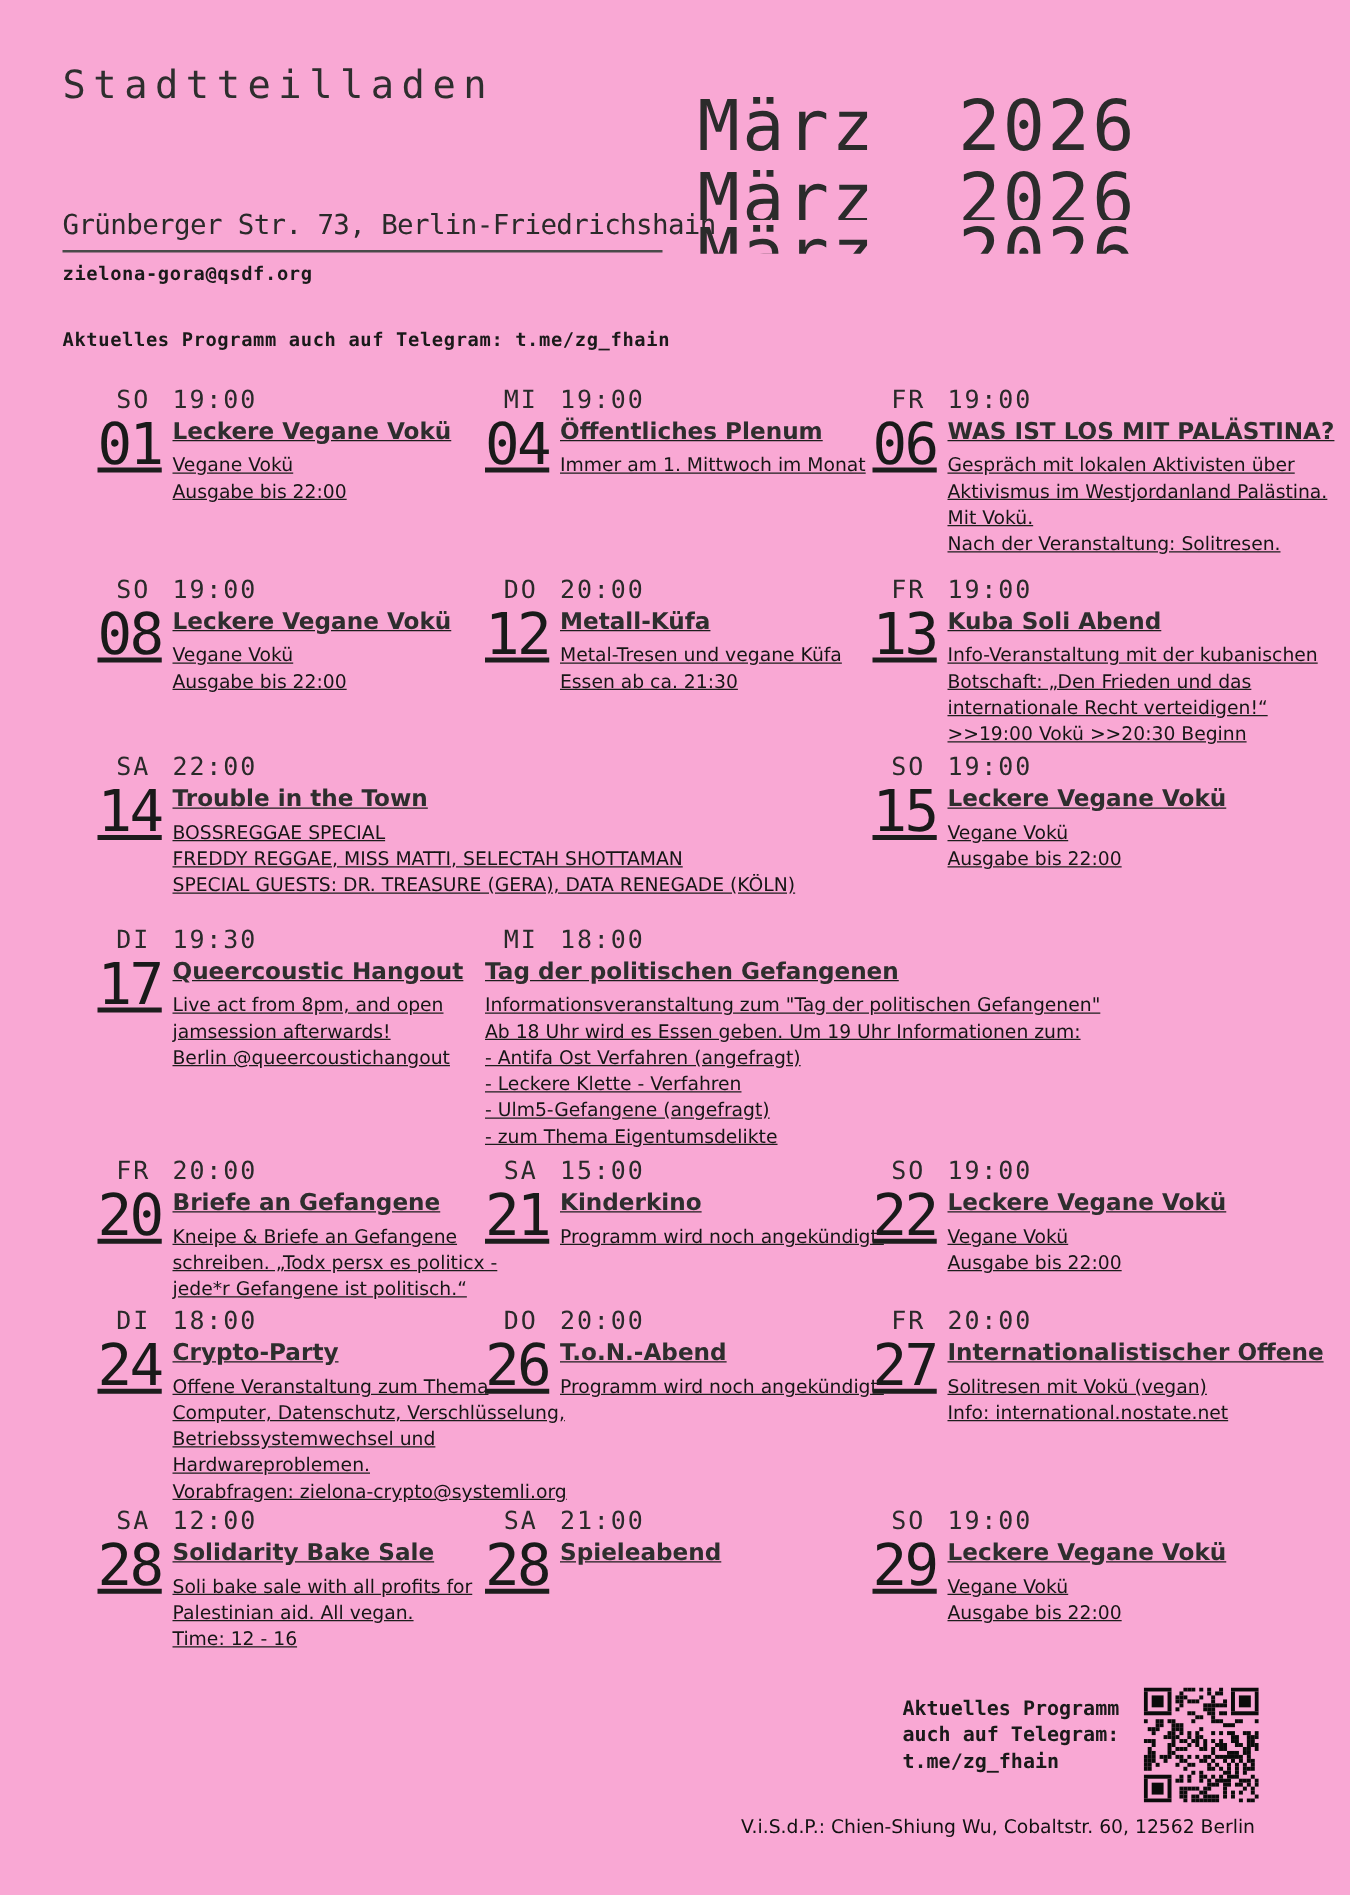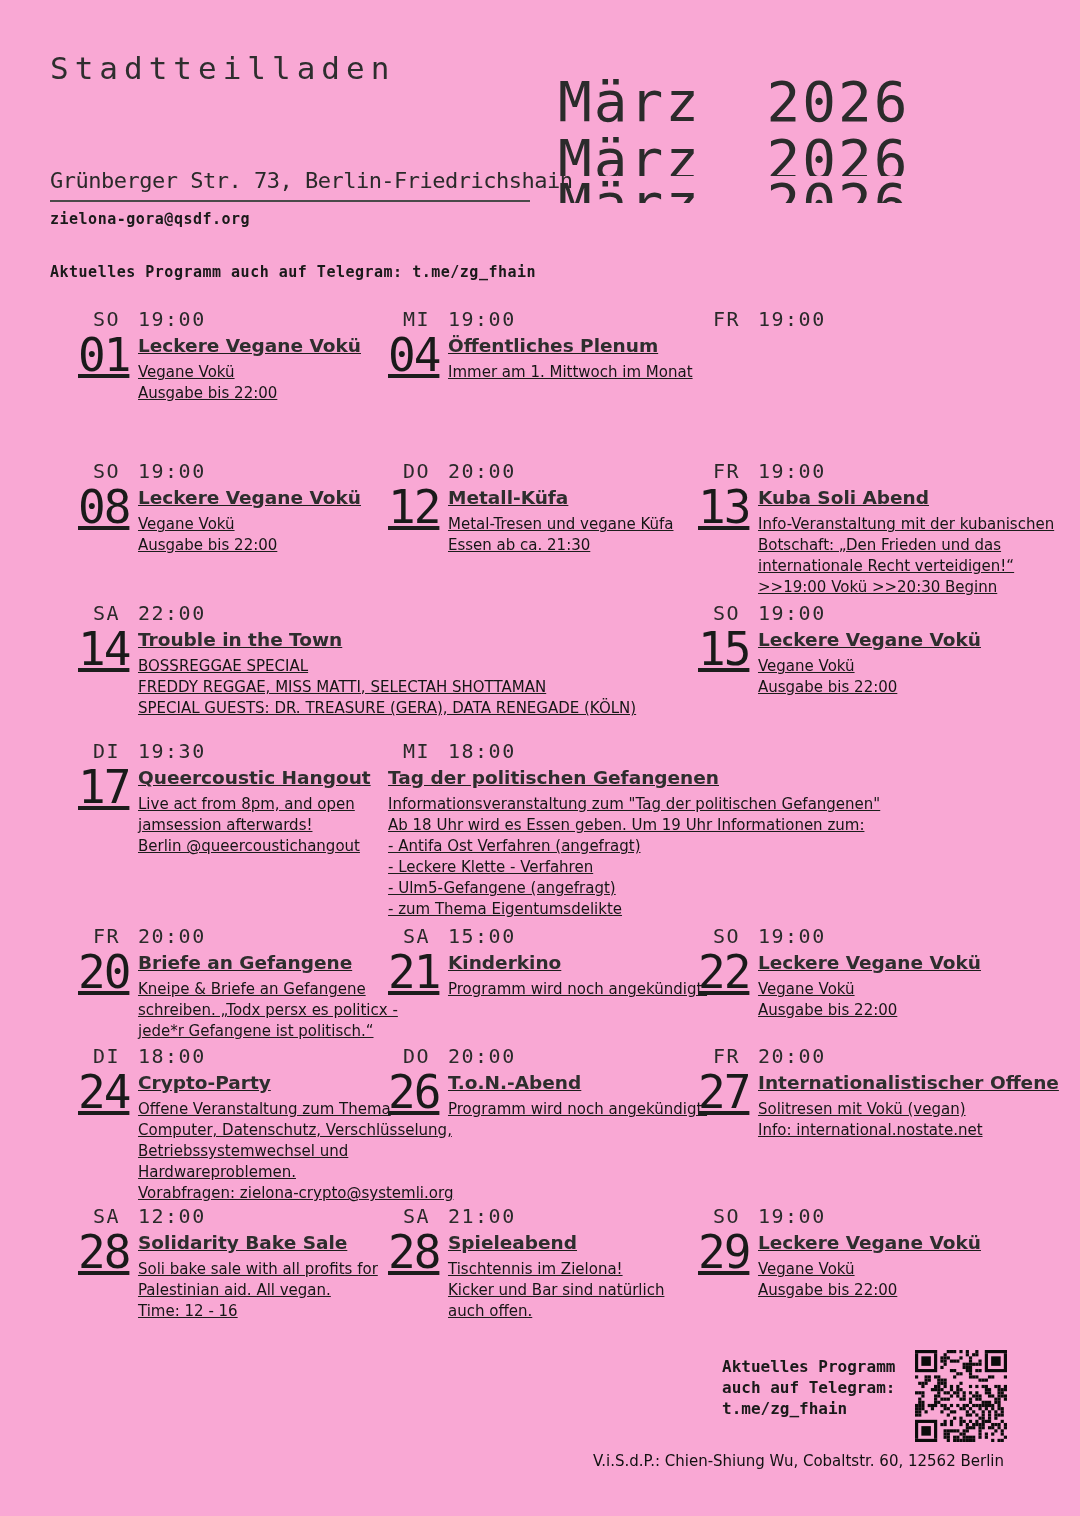--- a/index.html
+++ b/index.html
@@ -139,20 +139,32 @@
               <div>Immer am 1. Mittwoch im Monat</div>
             </div>
         </div>
       </div>
     </div>
       <div class="event" style="grid-area: 1 / 3 / auto / span 1;">
       <div class="event-meta">
         <span class="event-weekday">FR</span>
         <span class="event-time">19:00</span>
       </div>
+      <div class="event-body">
+        <div class="event-day">06</div>
+        <div class="event-content">
+          <div class="event-title">WAS IST LOS MIT PALÄSTINA?</div>
+          <div class="event-desc">
+              <div>Gespräch mit lokalen Aktivisten über</div>
+              <div>Aktivismus im Westjordanland Palästina.</div>
+              <div>Mit Vokü.</div>
+              <div>Nach der Veranstaltung: Solitresen.</div>
+            </div>
+        </div>
+      </div>
     </div>
       <div class="event" style="grid-area: 2 / 1 / auto / span 1;">
       <div class="event-meta">
         <span class="event-weekday">SO</span>
         <span class="event-time">19:00</span>
       </div>
       <div class="event-body">
         <div class="event-day">08</div>
         <div class="event-content">
           <div class="event-title">Leckere Vegane Vokü</div>
@@ -383,25 +395,20 @@
     </div>
       <div class="event" style="grid-area: 7 / 2 / auto / span 1;">
       <div class="event-meta">
         <span class="event-weekday">SA</span>
         <span class="event-time">21:00</span>
       </div>
       <div class="event-body">
         <div class="event-day">28</div>
         <div class="event-content">
           <div class="event-title">Spieleabend</div>
-          <div class="event-desc">
-              <div>Tischtennis im Zielona!</div>
-              <div>Kicker und Bar sind natürlich</div>
-              <div>auch offen.</div>
-            </div>
         </div>
       </div>
     </div>
       <div class="event" style="grid-area: 7 / 3 / auto / span 1;">
       <div class="event-meta">
         <span class="event-weekday">SO</span>
         <span class="event-time">19:00</span>
       </div>
       <div class="event-body">
         <div class="event-day">29</div>

